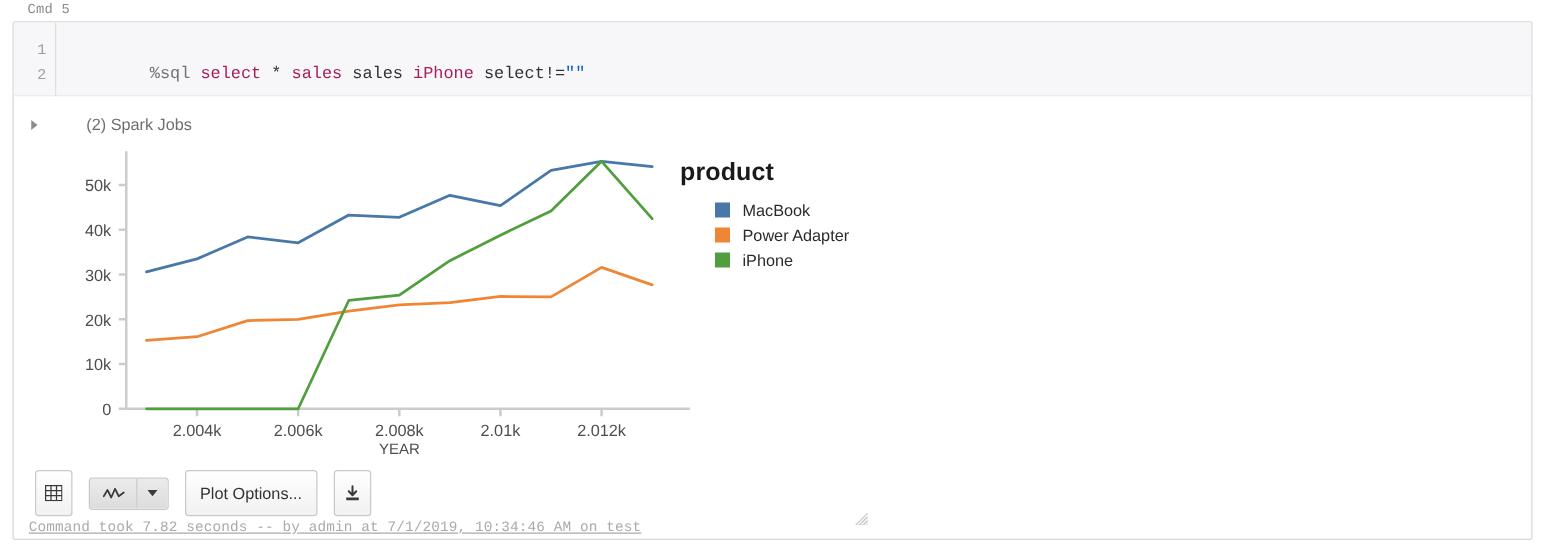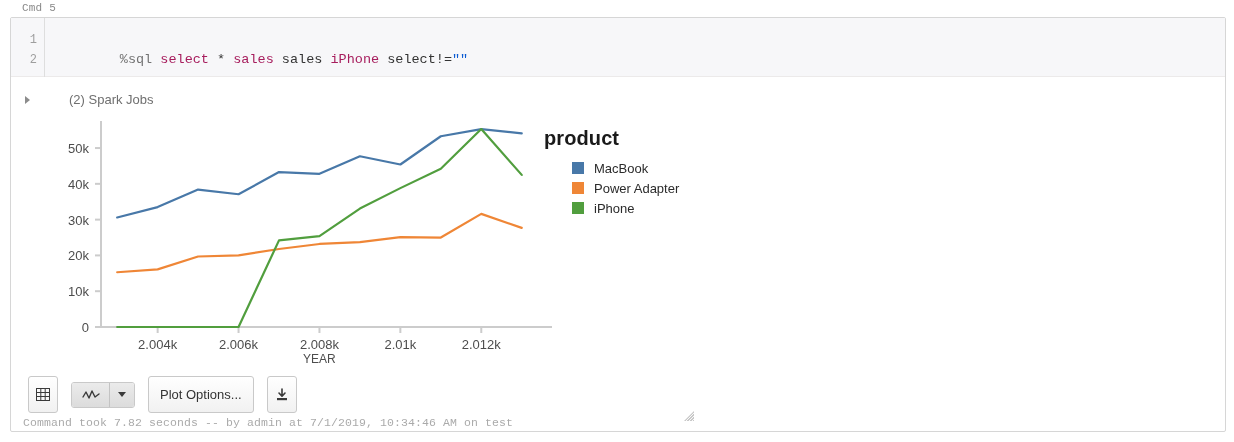--- a/index.html
+++ b/index.html
@@ -214,20 +214,21 @@
   
   .status {
     position: absolute;
     left: 12px;
     top: 398px;
     font-family: "Liberation Mono", monospace;
     font-size: 11.5px;
     color: #aaaaaa;
     letter-spacing: 0.1px;
     white-space: pre;
+    text-decoration: underline;
   }
 
   .axis-text {
     font-family: "Liberation Sans", sans-serif;
     font-size: 13px;
     fill: #4d4d4d;
   }
   .axis-title {
     font-family: "Liberation Sans", sans-serif;
     font-size: 12px;

